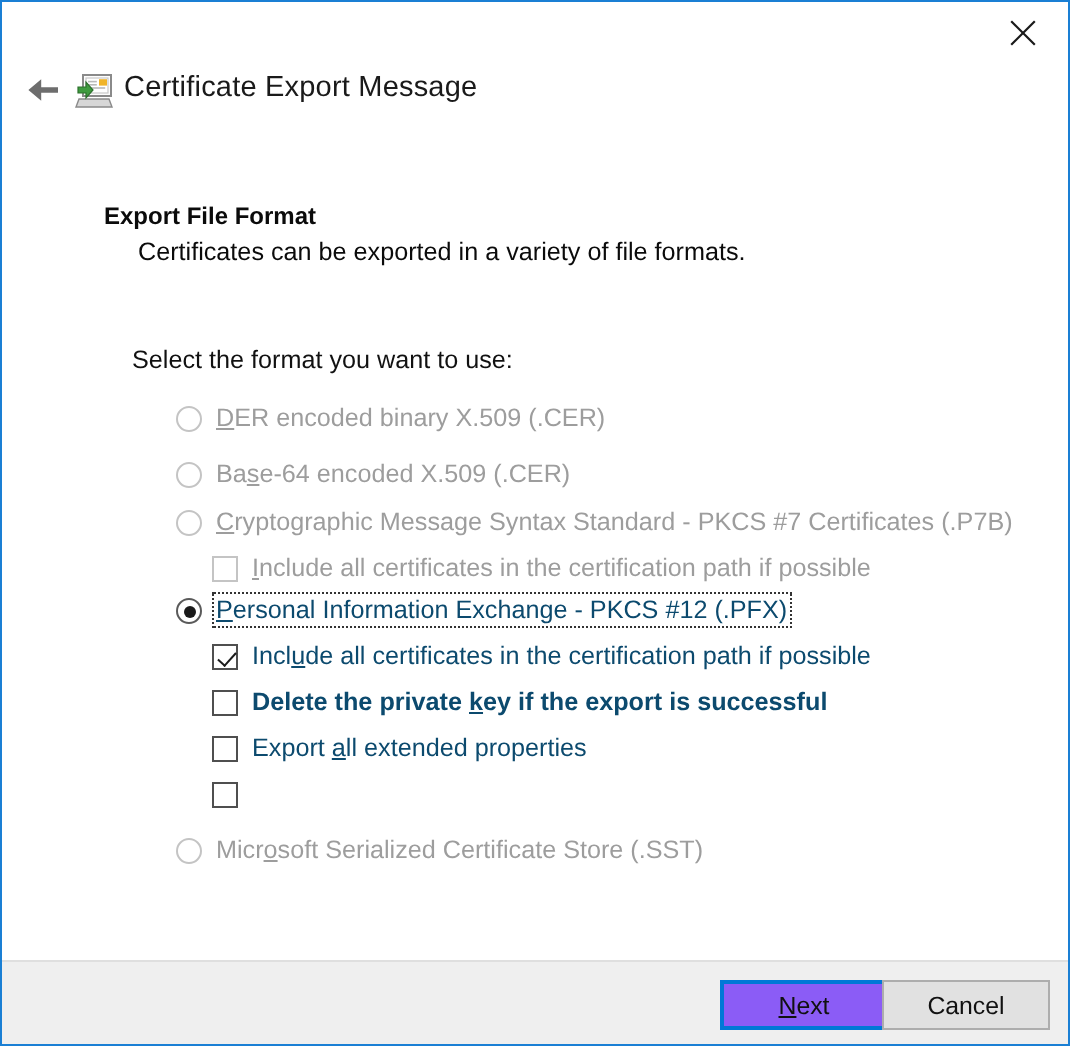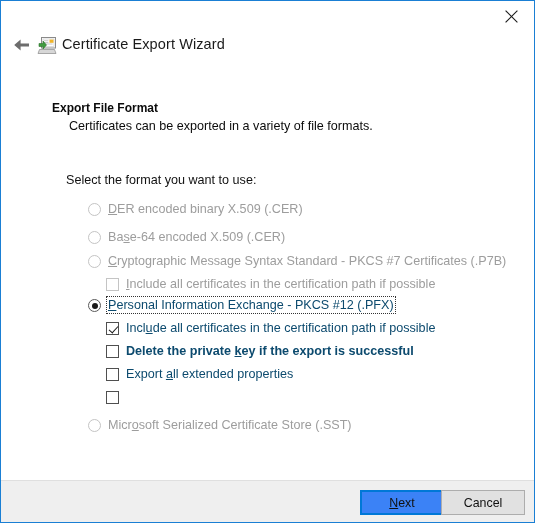--- a/index.html
+++ b/index.html
@@ -217,21 +217,21 @@
     background: #e1e1e1;
     border: 1px solid #adadad;
     display: flex;
     align-items: center;
     justify-content: center;
     cursor: default;
     padding: 0;
   }
   .btn.default {
     border: 2px solid #0078d7;
-    background: #3b82f6;
+    background: #8b5cf6;
   }
   #next-btn { right: 90px; }
   #cancel-btn { right: 0px; margin-right: 9px; }
 </style>
 </head>
 <body>
 
 <div class="window">
 
   <div class="titlebar">
@@ -259,21 +259,21 @@
         <rect x="6" y="2" width="11" height="7.5" fill="#ffffff" stroke="#c8c8c8" stroke-width="0.6"></rect>
         <rect x="12.5" y="2.6" width="4" height="3.2" fill="#f0b429"></rect>
         <rect x="7" y="3.4" width="4.4" height="0.8" fill="#b9b9b9"></rect>
         <rect x="7" y="5" width="4.4" height="0.8" fill="#b9b9b9"></rect>
         <rect x="7" y="6.6" width="8.6" height="0.8" fill="#b9b9b9"></rect>
         <path d="M2.5 12.5 L17.5 12.5 L19 16.5 L1 16.5 Z" fill="#d7d7d7" stroke="#8a8a8a" stroke-width="0.7"></path>
         <path d="M2 6.5 L6 6.5 L6 4 L9.5 8 L6 12 L6 9.5 L2 9.5 Z" fill="#3f9b3f" stroke="#2c702c" stroke-width="0.6"></path>
       </svg>
     </div>
 
-    <div class="wiz-title">Certificate Export Wizard</div>
+    <div class="wiz-title">Certificate Export Message</div>
   </div>
 
   <div class="header-area">
     <div class="hdr-title">Export File Format</div>
     <div class="hdr-sub">Certificates can be exported in a variety of file formats.</div>
     <div class="separator"></div>
   </div>
 
   <div class="body-area">
     <div class="prompt">Select the format you want to use:</div>

